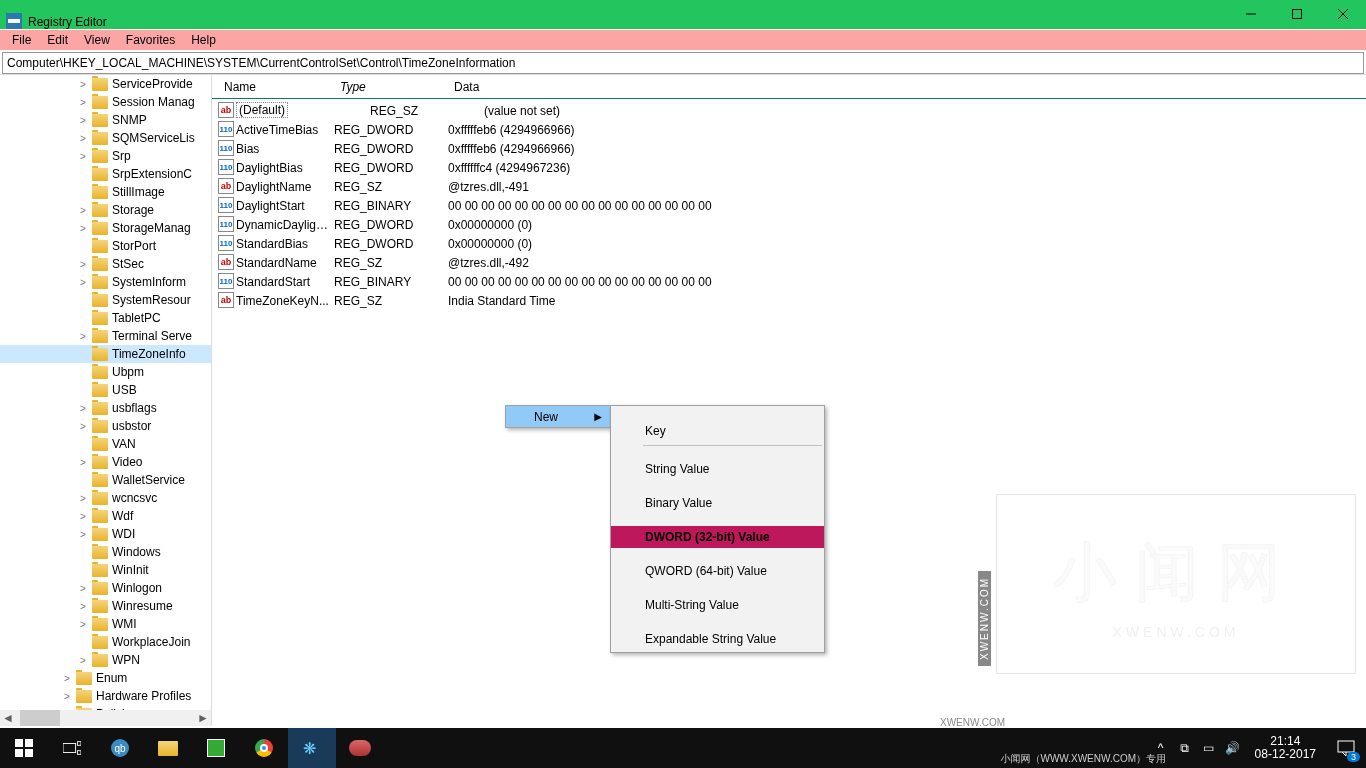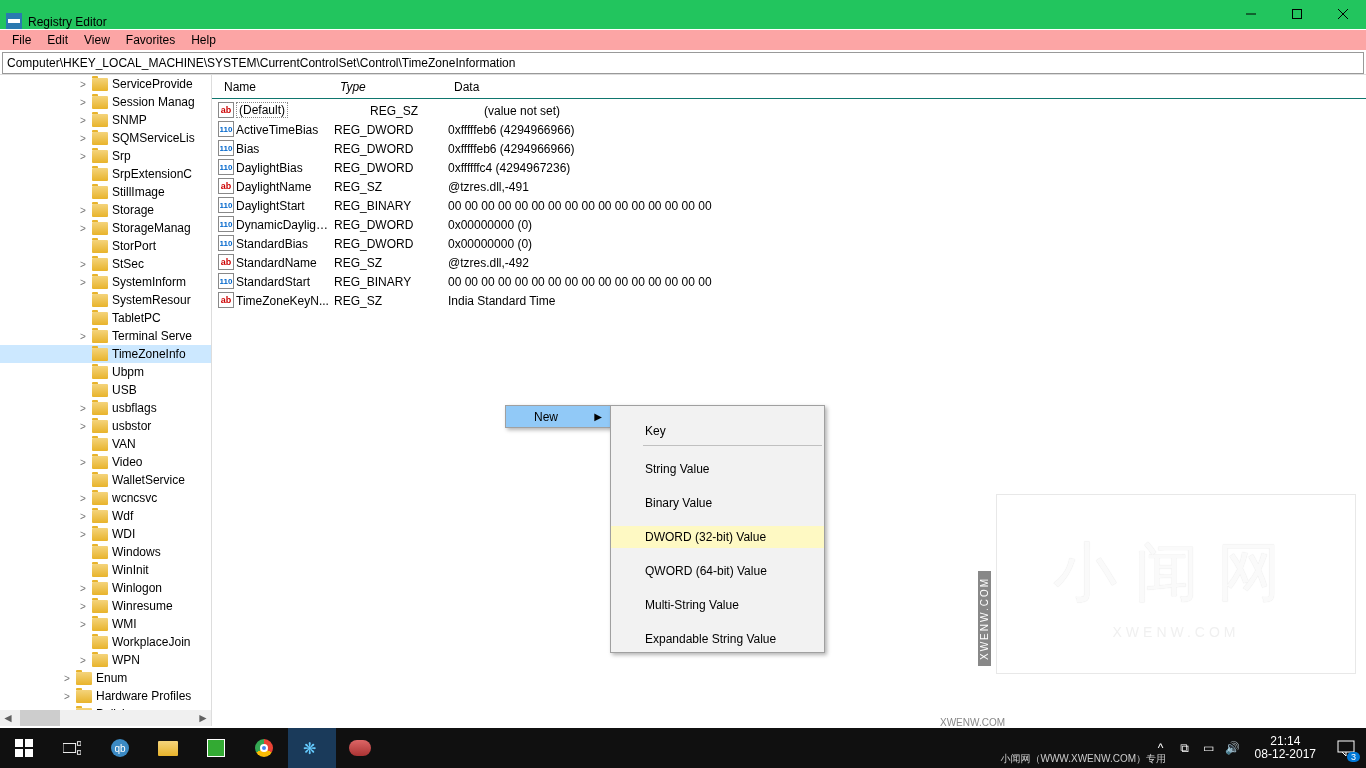--- a/index.html
+++ b/index.html
@@ -58,21 +58,21 @@
 
 
 .ctxmenu { position:absolute; background:#f2f2f2; border:1px solid #a0a0a0; box-shadow:2px 2px 4px rgba(0,0,0,0.3); z-index:100; }
 .ctx1 { left:293px; top:330px; width:106px; }
 .ctx1 .ctxitem { height:21px; display:flex; align-items:center; padding:0 10px 0 28px; position:relative; }
 .ctx1 .ctxitem .arrow { position:absolute; right:8px; color:#000; font-size:10px; }
 .ctx1 .ctxitem.hl { background:#91c9f7; }
 
 .ctx2 { left:398px; top:330px; width:215px; padding:2px 0; }
 .ctx2 .ctxitem { height:22px; display:flex; align-items:center; padding:0 10px 0 34px; color:#000;margin-top:12px; }
-.ctx2 .ctxitem.hl { background:#fef9c3; }
+.ctx2 .ctxitem.hl { background:#be185d;font-weight:bold; }
 .ctx2 .sep { height:1px; background:#c0c0c0; margin:3px 2px 3px 32px; }
 
 
 .taskbar { position:absolute; left:0; right:0; bottom:0; height:40px; background:#101010; display:flex; align-items:center; color:#fff; }
 .taskbar .tbbtn { width:48px; height:40px; display:flex; align-items:center; justify-content:center; }
 .taskbar .tbbtn svg { width:18px; height:18px; }
 .taskbar .spacer { flex:1; }
 .tray { display:flex; align-items:center; height:40px; }
 .tray .ticon { width:24px; height:40px; display:flex; align-items:center; justify-content:center; color:#fff; font-size:12px; }
 .tray .datetime { padding:0 10px; text-align:center; font-size:11px; line-height:13px; color:#fff; }

